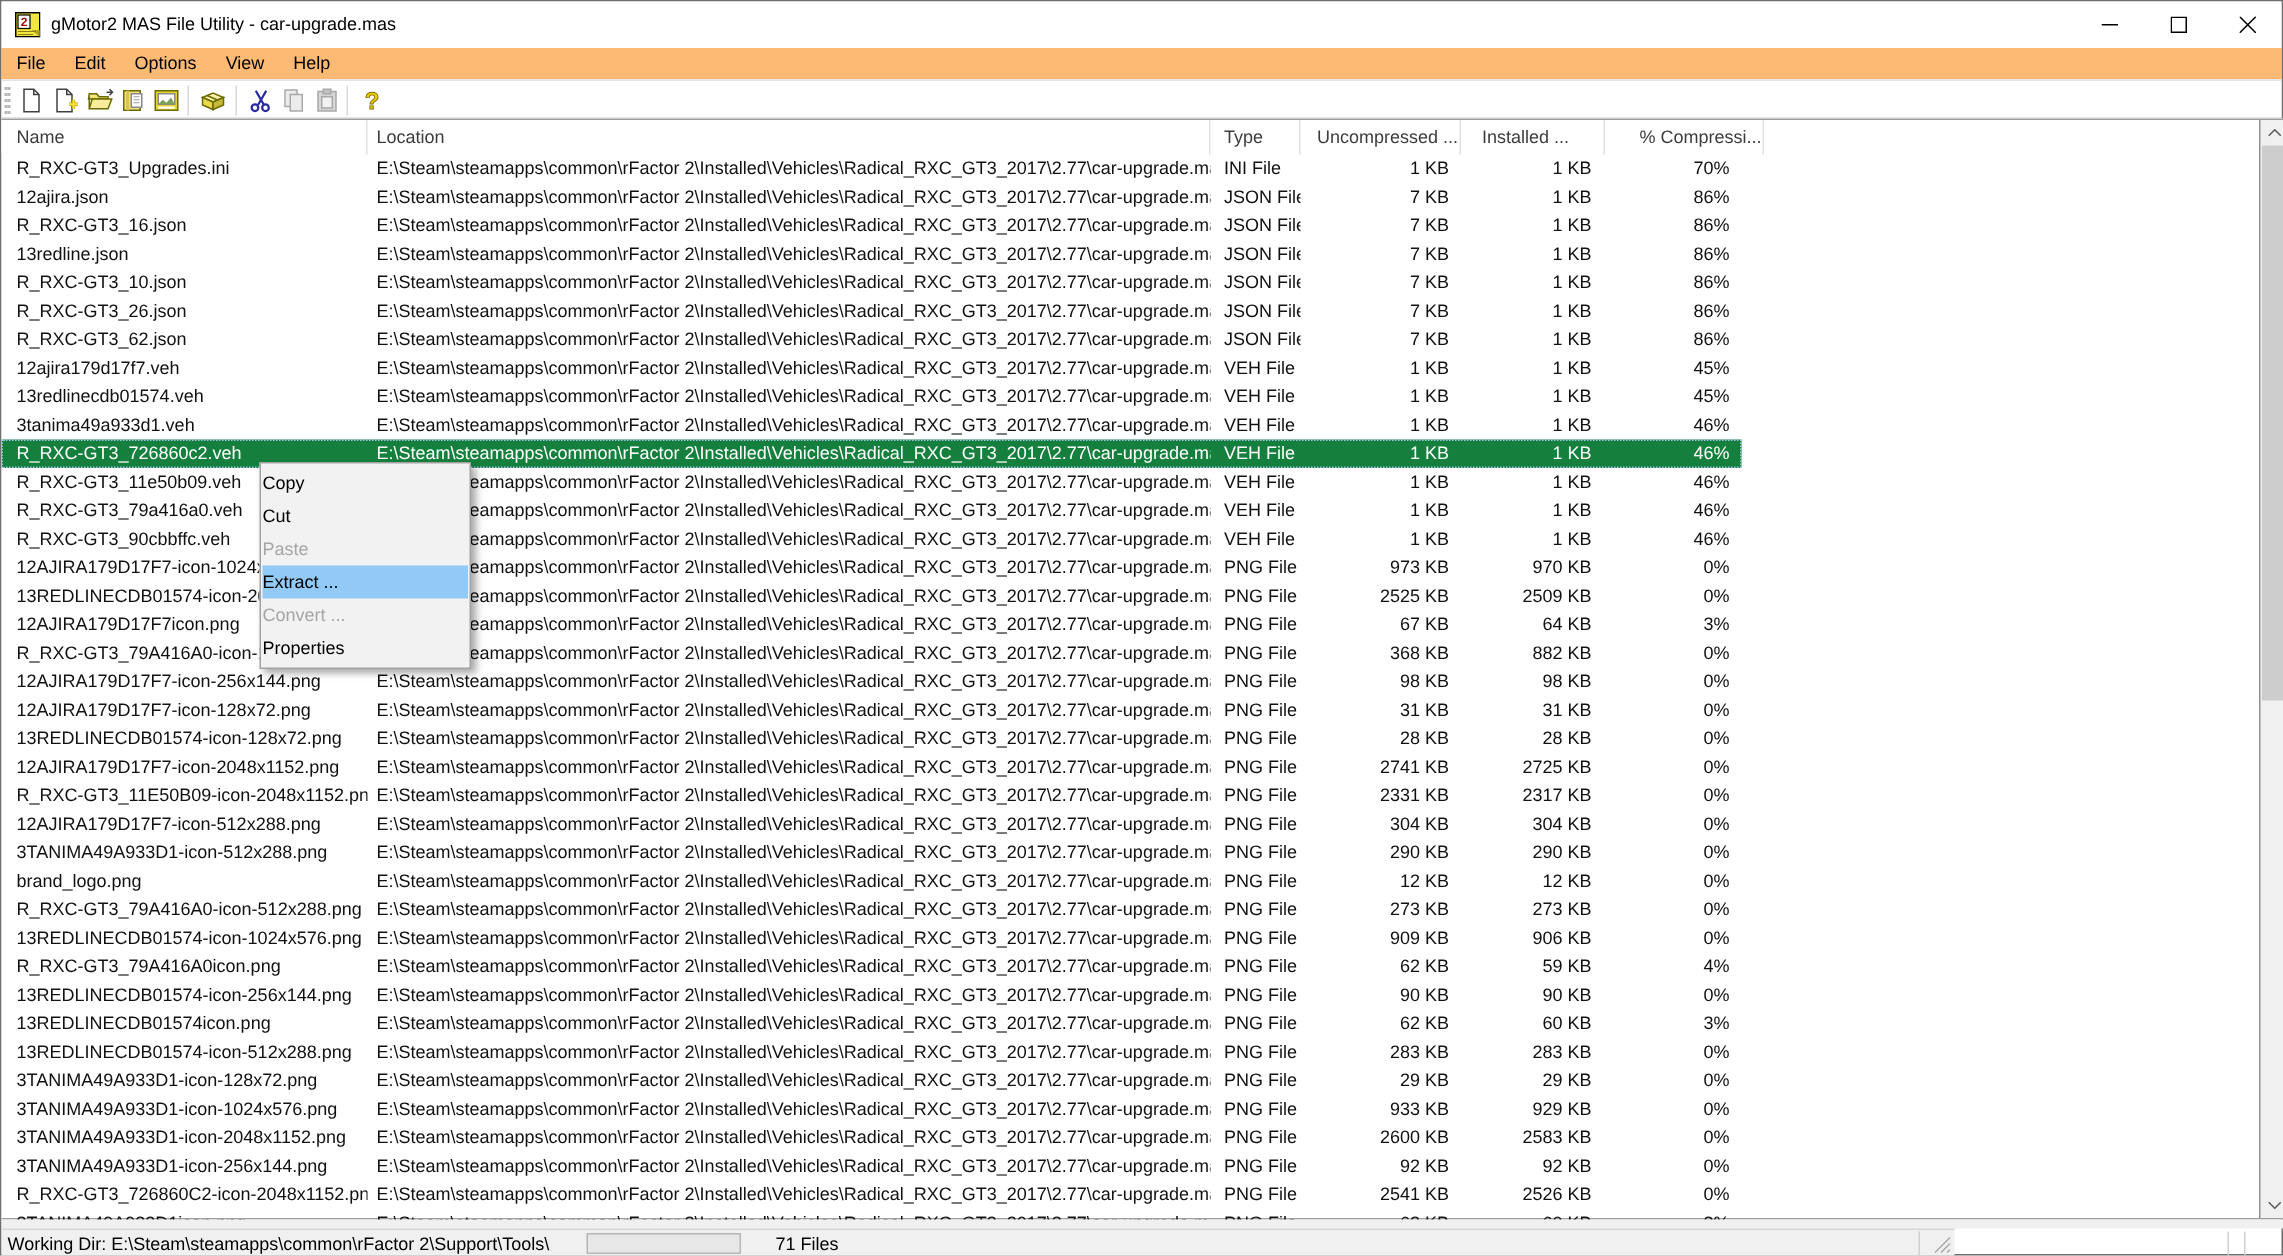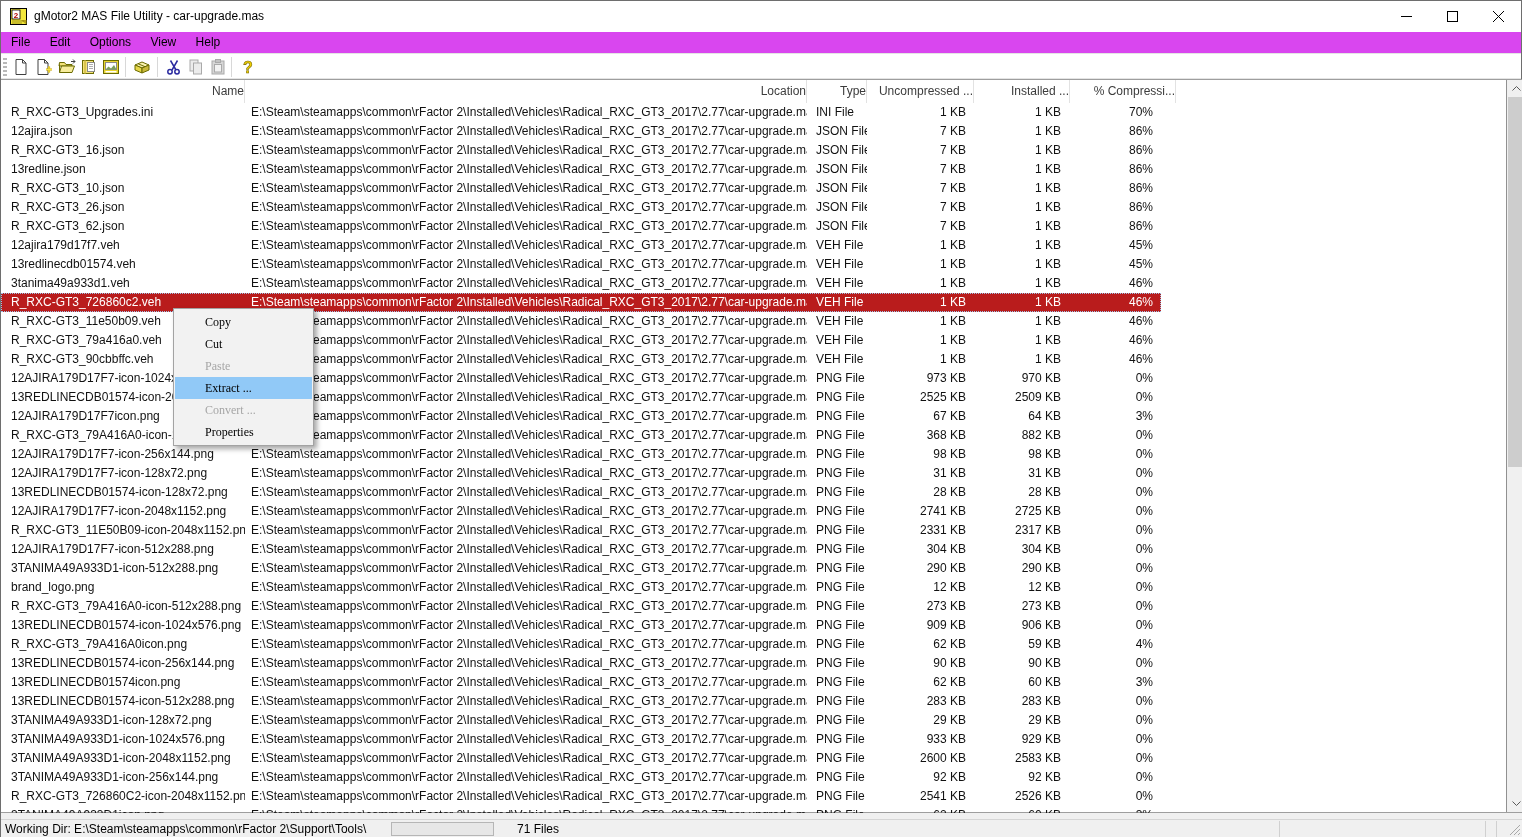--- a/index.html
+++ b/index.html
@@ -9,73 +9,73 @@
     background:#fff; border:1px solid #6e6e6e; }
 
   
   #titlebar { position:absolute; left:0; top:0; width:100%; height:31px; background:#fff; }
   #app-icon { position:absolute; left:9px; top:7px; width:17px; height:17px; }
   #title-text { position:absolute; left:33px; top:8px; font-size:12px; color:#000; white-space:nowrap; }
   .winbtn { position:absolute; top:0; width:46px; height:31px; display:flex; align-items:center; justify-content:center; }
   #btn-min { right:92px; } #btn-max { right:46px; } #btn-close { right:0; }
 
   
-  #menubar { position:absolute; left:0; top:31px; width:100%; height:21px; background:#d946ef; }
+  #menubar { position:absolute; left:0; top:31px; width:100%; height:21px; background:#fdba74; }
   .menu-item { display:inline-block; padding:0 8px; line-height:21px; color:#000; }
   #menubar { padding-left:2px; }
 
   
   #toolbar { position:absolute; left:0; top:52px; width:100%; height:26px; background:#fff;
     border-top:1px solid #e4e4e4; border-bottom:1px solid #e4e4e4; }
   .tb-grip { position:absolute; left:2px; top:4px; width:4px; height:18px;
     border-left:2px dotted #b9b9b9; border-right:2px dotted #b9b9b9; }
   .tb-btn { position:absolute; top:3px; width:21px; height:20px; display:flex; align-items:center; justify-content:center; }
   .tb-sep { position:absolute; top:3px; width:1px; height:20px; background:#d8d8d8; }
 
   
   #listarea { position:absolute; left:0; top:78px; width:1522px; height:734px; background:#fff;
     border-top:1px solid #9e9e9e; border-bottom:1px solid #9e9e9e; }
-  #header-row { position:absolute; left:0; top:0; height:23px; width:1505px; background:#fff; display:flex;text-align:right; }
+  #header-row { position:absolute; left:0; top:0; height:23px; width:1505px; background:#fff; display:flex; }
   .hcell { height:23px; line-height:22px; color:#3c3c3c; border-right:1px solid #e2e2e2;
     white-space:nowrap; overflow:hidden; }
   .hc0 { width:244px; padding-left:10px; }
   .hc1 { width:562px; padding-left:6px; }
   .hc2 { width:60px;  padding-left:9px; }
   .hc3 { width:107px; padding-left:11px; }
   .hc4 { width:96px;  padding-left:14px; }
   .hc5 { width:91px;  padding-left:8px;margin-left:15px; }
   #rows { position:absolute; left:0; top:23px; width:1505px; height:711px; overflow:hidden; }
   .row { display:flex; height:19px; line-height:19px; width:1160px; white-space:nowrap; }
   .cell { overflow:hidden; }
   .c0 { width:244px; padding-left:10px; }
   .c1 { width:562px; padding-left:6px; }
   .c2 { width:60px;  padding-left:9px; }
   .c3 { width:107px; padding-right:8px; text-align:right; }
   .c4 { width:96px;  padding-right:9px; text-align:right; }
   .c5 { width:91px;  padding-right:8px; text-align:right; }
-  .row.selected { background:#b91c1c; color:#fff; outline:1px dotted #9fc5e8; outline-offset:-1px; }
+  .row.selected { background:#15803d; color:#fff; outline:1px dotted #9fc5e8; outline-offset:-1px; }
 
   
   #vscroll { position:absolute; right:0; top:0; width:17px; height:732px; background:#f0f0f0;
     border-left:1px solid #919191; }
   .varrow { position:absolute; left:1px; width:16px; height:17px; background:#f0f0f0;
     display:flex; align-items:center; justify-content:center; }
   #varrow-up { top:0; } #varrow-down { bottom:0; }
   #vthumb { position:absolute; left:1px; top:17px; width:16px; height:370px; background:#cdcdcd; }
 
   
   #context-menu { position:absolute; left:172px; top:307px; width:141px; background:#f2f2f2;
     border:1px solid #a3a3a3; padding:2px 1px; box-shadow:3px 3px 5px rgba(0,0,0,0.35); }
-  .cm-item { height:22px; line-height:22px; padding-left:30px; color:#000;font-family:Liberation Serif, serif; }
+  .cm-item { height:22px; line-height:22px; color:#000; }
   .cm-item.disabled { color:#a6a6a6; }
   .cm-item.highlight { background:#91c9f7; }
 
   
   #statusgap { position:absolute; left:0; top:812px; width:1522px; height:6px; background:#f0f0f0; }
-  #statusbar { position:absolute; left:0; top:818px; width:1522px; height:18px; background:#f0f0f0;
+  #statusbar { position:absolute; left:0; top:818px; width:1302px; height:18px; background:#f0f0f0;
     border-top:1px solid #d5d5d5; }
   #status-text { position:absolute; left:4px; top:1px; line-height:16px; color:#000; white-space:nowrap; }
   #status-box { position:absolute; left:390px; top:2px; width:103px; height:14px;
     background:#e7e7e7; border:1px solid #b6b6b6; }
   #status-files { position:absolute; left:516px; top:1px; line-height:16px; color:#000; }
   .sb-sep { position:absolute; top:1px; width:1px; height:16px; background:#d0d0d0; }
   #grip { position:absolute; right:2px; top:4px; width:12px; height:12px; }
 </style>
 </head>
 <body>

